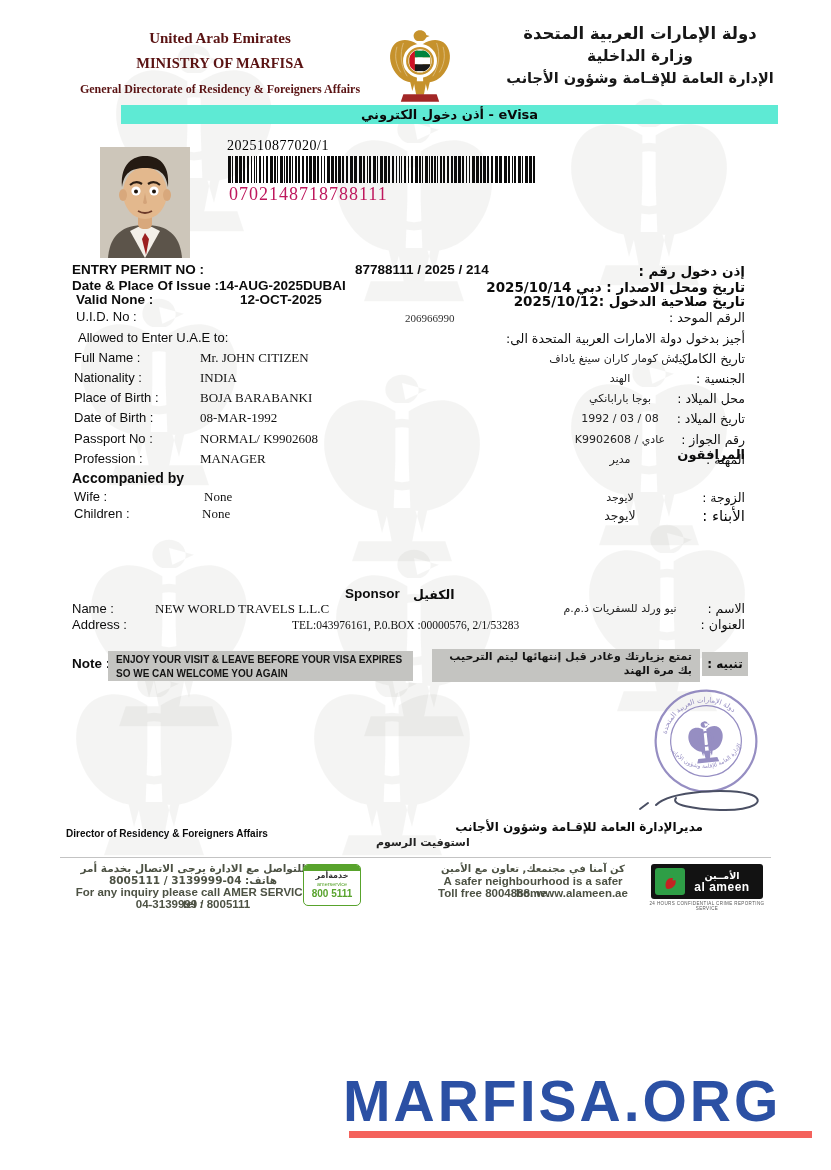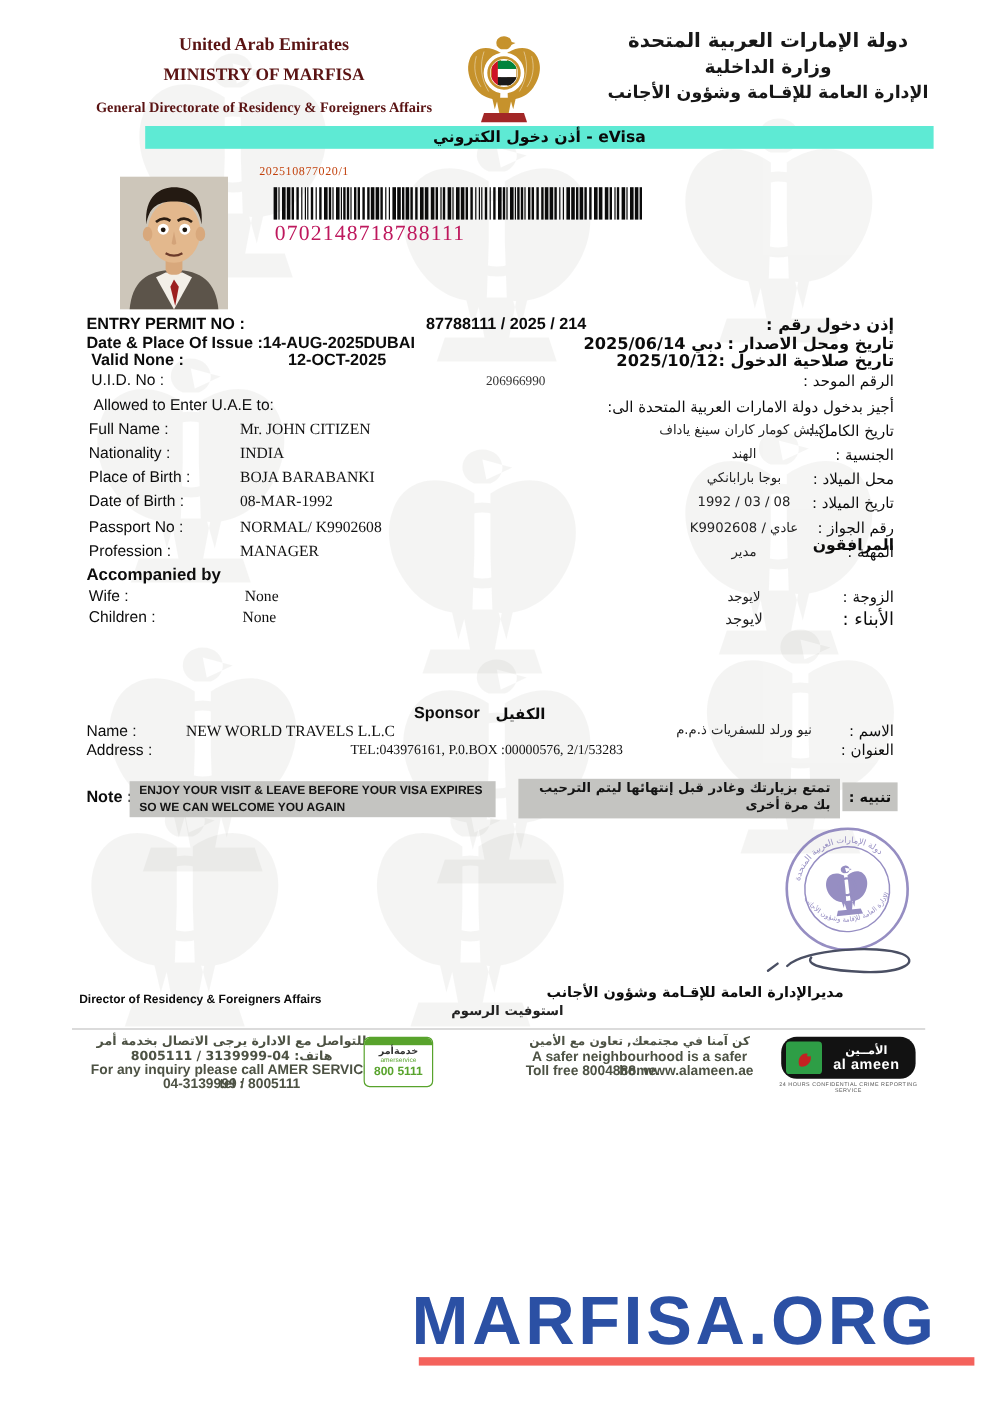--- a/index.html
+++ b/index.html
@@ -123,21 +123,21 @@
     <path d="M30 38 Q36 33 42 37" stroke="#2b1d12" stroke-width="2.2" fill="none"></path>
     <path d="M48 37 Q54 33 60 38" stroke="#2b1d12" stroke-width="2.2" fill="none"></path>
     <circle cx="36" cy="44" r="4.6" fill="#fff"></circle>
       <circle cx="54" cy="44" r="4.6" fill="#fff"></circle>
     <circle cx="36" cy="44.5" r="2" fill="#1c140c"></circle>
       <circle cx="54" cy="44.5" r="2" fill="#1c140c"></circle>
     <path d="M45 46 L43 56 Q45 58 47 56 Z" fill="#d3a379"></path>
     <path d="M38 64 Q45 68 52 64" stroke="#6b3a2a" stroke-width="1.8" fill="none"></path>
   </svg>
 
-  <div class="abs serif" style="left:216px;top:138px;font-size:10px;letter-spacing:.5px;color:#c2410c" data-name="file-number">202510877020/1</div>
+  <div class="abs serif" style="left:227px;top:138px;font-size:14px;letter-spacing:.5px;color:#000000" data-name="file-number">202510877020/1</div>
   <div class="abs" style="left:228px;top:156px;width:314px;height:27px" data-name="barcode"><i style="width:3px;margin-right:1px"></i><i style="width:1px;margin-right:2px"></i><i style="width:3px;margin-right:1px"></i><i style="width:3px;margin-right:1px"></i><i style="width:2px;margin-right:2px"></i><i style="width:2px;margin-right:2px"></i><i style="width:1px;margin-right:2px"></i><i style="width:1px;margin-right:1px"></i><i style="width:1px;margin-right:2px"></i><i style="width:2px;margin-right:2px"></i><i style="width:1px;margin-right:2px"></i><i style="width:2px;margin-right:2px"></i><i style="width:3px;margin-right:1px"></i><i style="width:2px;margin-right:1px"></i><i style="width:1px;margin-right:2px"></i><i style="width:3px;margin-right:1px"></i><i style="width:1px;margin-right:1px"></i><i style="width:2px;margin-right:1px"></i><i style="width:2px;margin-right:1px"></i><i style="width:1px;margin-right:2px"></i><i style="width:2px;margin-right:1px"></i><i style="width:2px;margin-right:2px"></i><i style="width:2px;margin-right:2px"></i><i style="width:2px;margin-right:1px"></i><i style="width:3px;margin-right:1px"></i><i style="width:3px;margin-right:1px"></i><i style="width:2px;margin-right:2px"></i><i style="width:1px;margin-right:2px"></i><i style="width:1px;margin-right:2px"></i><i style="width:3px;margin-right:1px"></i><i style="width:3px;margin-right:1px"></i><i style="width:2px;margin-right:1px"></i><i style="width:3px;margin-right:1px"></i><i style="width:2px;margin-right:2px"></i><i style="width:2px;margin-right:2px"></i><i style="width:3px;margin-right:1px"></i><i style="width:3px;margin-right:2px"></i><i style="width:3px;margin-right:1px"></i><i style="width:2px;margin-right:2px"></i><i style="width:1px;margin-right:1px"></i><i style="width:2px;margin-right:2px"></i><i style="width:3px;margin-right:1px"></i><i style="width:1px;margin-right:2px"></i><i style="width:3px;margin-right:1px"></i><i style="width:3px;margin-right:1px"></i><i style="width:2px;margin-right:2px"></i><i style="width:2px;margin-right:2px"></i><i style="width:1px;margin-right:2px"></i><i style="width:1px;margin-right:1px"></i><i style="width:1px;margin-right:2px"></i><i style="width:2px;margin-right:2px"></i><i style="width:1px;margin-right:2px"></i><i style="width:2px;margin-right:2px"></i><i style="width:3px;margin-right:1px"></i><i style="width:2px;margin-right:1px"></i><i style="width:1px;margin-right:2px"></i><i style="width:3px;margin-right:1px"></i><i style="width:1px;margin-right:1px"></i><i style="width:2px;margin-right:1px"></i><i style="width:2px;margin-right:1px"></i><i style="width:1px;margin-right:2px"></i><i style="width:2px;margin-right:1px"></i><i style="width:2px;margin-right:2px"></i><i style="width:2px;margin-right:2px"></i><i style="width:2px;margin-right:1px"></i><i style="width:3px;margin-right:1px"></i><i style="width:3px;margin-right:1px"></i><i style="width:2px;margin-right:2px"></i><i style="width:1px;margin-right:2px"></i><i style="width:1px;margin-right:2px"></i><i style="width:3px;margin-right:1px"></i><i style="width:3px;margin-right:1px"></i><i style="width:2px;margin-right:1px"></i><i style="width:3px;margin-right:1px"></i><i style="width:2px;margin-right:2px"></i><i style="width:2px;margin-right:2px"></i><i style="width:3px;margin-right:1px"></i><i style="width:3px;margin-right:2px"></i><i style="width:3px;margin-right:1px"></i><i style="width:2px;margin-right:2px"></i><i style="width:1px;margin-right:1px"></i><i style="width:2px;margin-right:2px"></i><i style="width:3px;margin-right:1px"></i><i style="width:1px;margin-right:2px"></i><i style="width:3px;margin-right:1px"></i><i style="width:3px;margin-right:1px"></i><i style="width:2px;margin-right:2px"></i></div>
   <div class="abs serif" style="left:229px;top:184px;font-size:18px;letter-spacing:1px;color:#be185d" data-name="barcode-number">0702148718788111</div>
 
 
   <div class="abs flabel b" style="left:72px;top:262px;font-size:13.5px" data-name="entry-permit-label-en">ENTRY PERMIT NO :</div>
   <div class="abs flabel b" style="left:355px;top:262px;font-size:13.5px" data-name="entry-permit-value">87788111 / 2025 / 214</div>
   <div class="abs flabel b" style="left:72px;top:278px;font-size:13.5px" data-name="issue-label-en">Date &amp; Place Of Issue :14-AUG-2025</div>
   <div class="abs flabel b" style="left:303px;top:278px;font-size:13.5px" data-name="issue-place">DUBAI</div>
   <div class="abs flabel b" style="left:76px;top:292px;font-size:13.5px" data-name="valid-until-label-en">Valid None :</div>
   <div class="abs flabel b" style="left:240px;top:292px;font-size:13.5px" data-name="valid-until-value">12-OCT-2025</div>
@@ -157,21 +157,21 @@
   <div class="abs fvalue" style="left:200px;top:431px" data-name="passport-value">NORMAL/ K9902608</div>
   <div class="abs flabel" style="left:74px;top:451px" data-name="profession-label-en">Profession :</div>
   <div class="abs fvalue" style="left:200px;top:451px" data-name="profession-value">MANAGER</div>
   <div class="abs flabel b" style="left:72px;top:470px;font-size:14px" data-name="accompanied-label-en">Accompanied by</div>
   <div class="abs flabel" style="left:74px;top:489px" data-name="wife-label-en">Wife :</div>
   <div class="abs fvalue" style="left:204px;top:489px" data-name="wife-value">None</div>
   <div class="abs flabel" style="left:74px;top:506px" data-name="children-label-en">Children :</div>
   <div class="abs fvalue" style="left:202px;top:506px" data-name="children-value">None</div>
 
   <div class="abs arl b" style="right:86px;top:263px;font-size:13.5px" data-name="entry-permit-label-ar">إذن دخول رقم :</div>
-  <div class="abs arl b" style="right:86px;top:279px;font-size:13.5px" data-name="issue-label-ar">تاريخ ومحل الاصدار : دبي 2025/06/14</div>
+  <div class="abs arl b" style="right:86px;top:279px;font-size:13.5px" data-name="issue-label-ar">تاريخ ومحل الاصدار : دبي 2025/10/14</div>
   <div class="abs arl b" style="right:86px;top:293px;font-size:13.5px" data-name="valid-until-label-ar">تاريخ صلاحية الدخول :2025/10/12</div>
   <div class="abs arl" style="right:86px;top:310px" data-name="uid-label-ar">الرقم الموحد :</div>
   <div class="abs arl" style="right:86px;top:331px" data-name="allowed-label-ar">أجيز بدخول دولة الامارات العربية المتحدة الى:</div>
 
   <div class="abs arl" style="right:86px;top:351px" data-name="full-name-label-ar">تاريخ الكامل :</div>
   <div class="abs arv arvbox" style="top:352px" data-name="full-name-value-ar">اكيلش كومار كاران سينغ ياداف</div>
   <div class="abs arl" style="right:86px;top:371px" data-name="nationality-label-ar">الجنسية :</div>
   <div class="abs arv arvbox" style="top:372px" data-name="nationality-value-ar">الهند</div>
   <div class="abs arl" style="right:86px;top:391px" data-name="place-of-birth-label-ar">محل الميلاد :</div>
   <div class="abs arv arvbox" style="top:392px" data-name="place-of-birth-value-ar">بوجا بارابانكي</div>
@@ -192,21 +192,21 @@
   <div class="abs flabel" style="left:72px;top:601px" data-name="sponsor-name-label-en">Name :</div>
   <div class="abs fvalue" style="left:155px;top:601px" data-name="sponsor-name-value">NEW WORLD TRAVELS L.L.C</div>
   <div class="abs arv" style="left:540px;top:602px;width:160px;text-align:center" data-name="sponsor-name-value-ar">نيو ورلد للسفريات ذ.م.م</div>
   <div class="abs arl" style="right:86px;top:601px" data-name="sponsor-name-label-ar">الاسم :</div>
   <div class="abs flabel" style="left:72px;top:617px" data-name="sponsor-address-label-en">Address :</div>
   <div class="abs serif" style="left:292px;top:619px;font-size:11.5px;color:#111" data-name="sponsor-address-value">TEL:043976161, P.0.BOX :00000576, 2/1/53283</div>
   <div class="abs arl" style="right:86px;top:617px" data-name="sponsor-address-label-ar">العنوان :</div>
 
   <div class="abs flabel b" style="left:72px;top:656px;font-size:13.5px" data-name="note-label-en">Note :</div>
   <div class="abs notebar b" style="left:108px;top:651px;width:305px;height:30px;font-size:10px;line-height:1.35;color:#141414;padding:2px 8px;box-sizing:border-box" data-name="note-text-en">ENJOY YOUR VISIT &amp; LEAVE BEFORE YOUR VISA EXPIRES SO WE CAN WELCOME YOU AGAIN</div>
-  <div class="abs notebar ar b rtl" style="left:432px;top:649px;width:268px;height:33px;font-size:11px;line-height:1.3;color:#141414;padding:1px 8px;box-sizing:border-box;text-align:right" data-name="note-text-ar">تمتع بزيارتك وغادر قبل إنتهائها ليتم الترحيب بك مرة أخرى</div>
+  <div class="abs notebar ar b rtl" style="left:432px;top:649px;width:268px;height:33px;font-size:11px;line-height:1.3;color:#141414;padding:1px 8px;box-sizing:border-box;text-align:right" data-name="note-text-ar">تمتع بزيارتك وغادر قبل إنتهائها ليتم الترحيب بك مرة الهند</div>
   <div class="abs notebar arl b" style="left:702px;top:652px;width:46px;height:24px;font-size:12px;line-height:24px;text-align:center" data-name="note-label-ar">تنبيه :</div>
 
   <svg class="abs" style="left:652px;top:688px;width:108px;height:106px;opacity:.8;transform:rotate(-6deg)" viewBox="0 0 120 120" data-name="official-stamp">
     <defs>
       <path id="arcT" d="M14 62 A46 46 0 0 1 106 62"></path>
       <path id="arcB" d="M16 58 A46 46 0 0 0 104 58"></path>
     </defs>
     <circle cx="60" cy="60" r="57" fill="none" stroke="#7c72b4" stroke-width="2.5"></circle>
     <circle cx="60" cy="60" r="40" fill="none" stroke="#7c72b4" stroke-width="1.4"></circle>
     <g color="#7c72b4">
@@ -234,21 +234,21 @@
     <div style="height:6px;background:#58a32c" data-name="amer-badge-topbar"></div>
     <div class="ar b ctr rtl" style="font-size:8px;color:#333;line-height:10px" data-name="amer-badge-ar">خدمةأمر</div>
     <div class="ctr" style="font-size:5.5px;color:#58a32c;line-height:7px" data-name="amer-badge-en">amerservice</div>
     <div class="b ctr" style="font-size:10px;color:#58a32c;line-height:12px" data-name="amer-badge-number">800 5111</div>
   </div>
 
   <div class="abs ar b ctr rtl" style="left:425px;top:863px;width:216px;font-size:10px;color:#4d5244" data-name="alameen-slogan-ar">كن آمنا في مجتمعك, تعاون مع الأمين</div>
   <div class="abs b ctr" style="left:425px;top:875px;width:216px;font-size:11.5px;color:#4d5244" data-name="alameen-slogan-en1">A safer neighbourhood is a safer home.</div>
   <div class="abs b ctr" style="left:425px;top:887px;width:216px;font-size:11.5px;color:#4d5244" data-name="alameen-slogan-en2">Toll free 8004888. www.alameen.ae</div>
 
-  <div class="abs" style="left:651px;top:864px;width:112px;height:35px;background:#121212;border-radius:13px;display:flex;align-items:center;padding:2px 4px;box-sizing:border-box" data-name="alameen-logo">
+  <div class="abs" style="left:651px;top:864px;width:112px;height:35px;background:#121212;border-radius:3px;display:flex;align-items:center;padding:2px 4px;box-sizing:border-box" data-name="alameen-logo">
     <div style="width:30px;height:27px;background:#2e9e46;border-radius:3px;flex:none;display:flex;align-items:center;justify-content:center" data-name="alameen-bird-icon">
       <svg width="20" height="20" viewBox="0 0 26 26">
           <path d="M8 21 C5 13 11 6 17 8 C15 11 18 12 20 10 C22 16 17 22 10 22 Z" fill="#c42222"></path>
         </svg>
     </div>
     <div style="flex:1;color:#fff;text-align:center">
       <div class="ar b rtl" style="font-size:9.5px;line-height:10px" data-name="alameen-logo-ar">الأمــين</div>
       <div class="b" style="font-size:12px;line-height:12px;letter-spacing:.5px" data-name="alameen-logo-en">al ameen</div>
     </div>
   </div>

